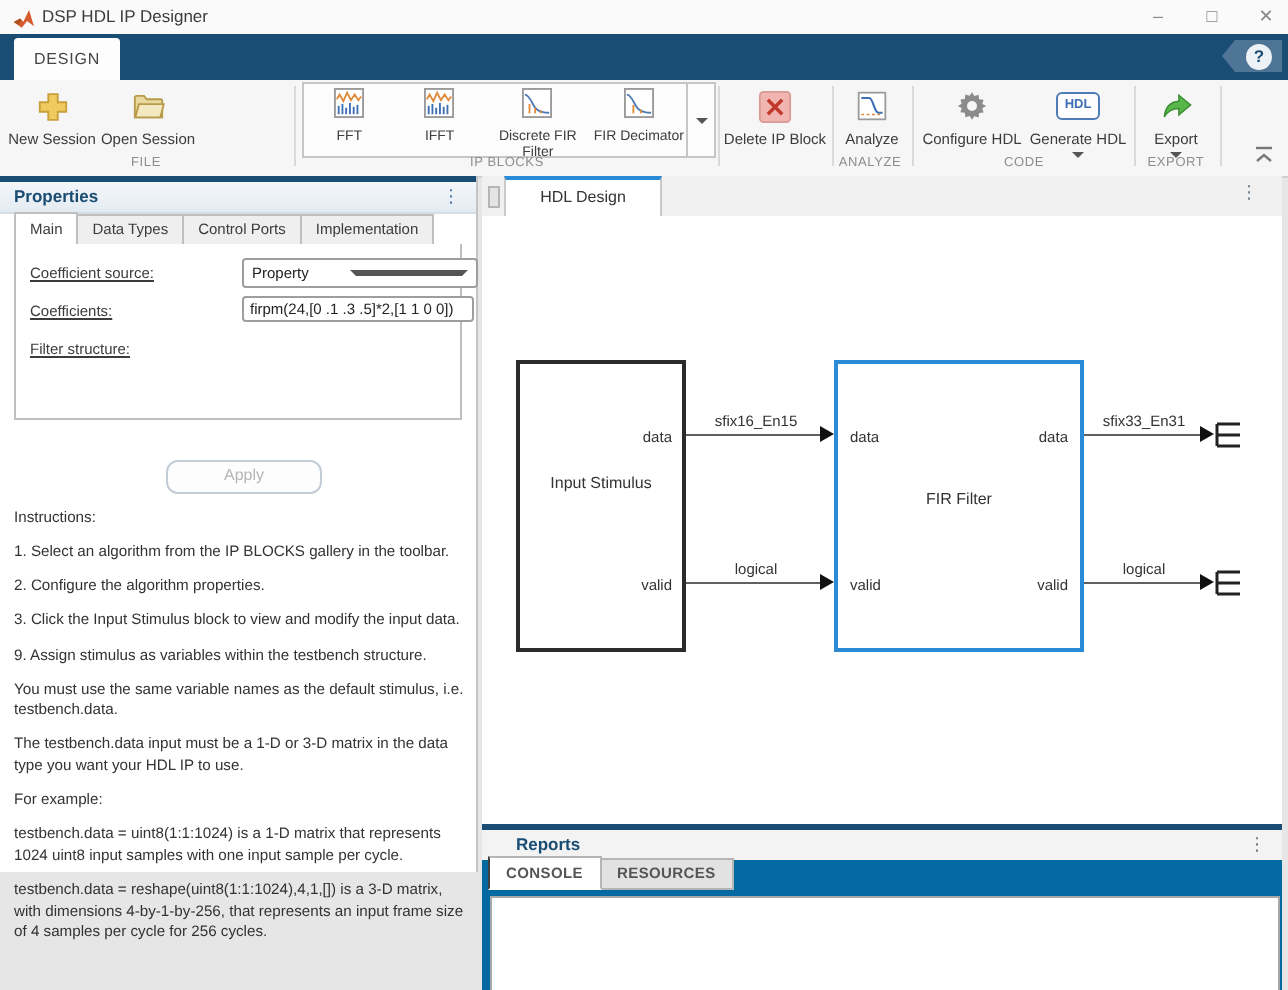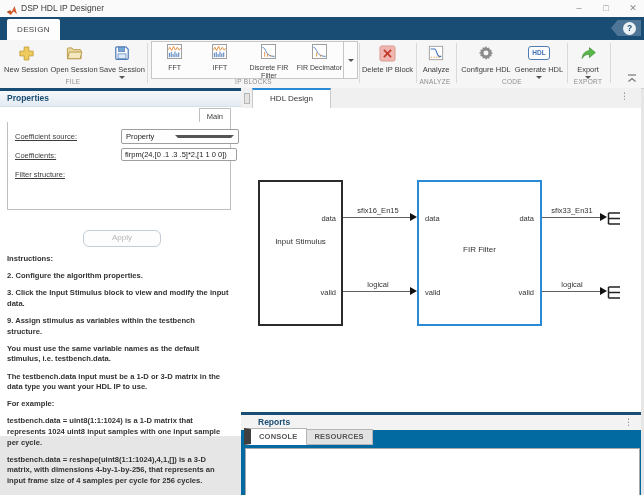--- a/index.html
+++ b/index.html
@@ -41,47 +41,47 @@
            border:1px solid #c6c6c6;display:flex;}
   .gcell{width:47px;display:flex;flex-direction:column;align-items:center;padding-top:2px;cursor:default;}
   .glabel{font-size:7px;color:#3c3c3c;text-align:center;line-height:1.15;margin-top:1px;}
   .garrow{width:13px;border-left:1px solid #c6c6c6;display:flex;align-items:center;justify-content:center;}
   .hdl-badge{border:1px solid #4f7cb5;border-radius:3px;color:#3f6fb5;font-size:6.5px;font-weight:bold;
              padding:3px 3px;line-height:1;background:#fdfdfd;}
   .collapse{position:absolute;left:627px;top:29px;cursor:default;}
 
   
   .props{position:absolute;left:0;top:88px;width:238px;height:348px;background:#fff;
-         border-right:1px solid #c4c4c4;padding-left:20px;}
+         border-right:1px solid #c4c4c4;}
   .panel-topline{position:absolute;left:0;top:0;width:100%;height:3px;background:#1a4d73;}
   .panel-header{position:absolute;left:0;top:3px;width:100%;height:15px;
                 background:linear-gradient(#f4f7fa,#e3ebf2);border-bottom:1px solid #d6dee6;}
   .panel-title{position:absolute;left:7px;top:2px;font-size:8.5px;font-weight:bold;color:#1a4d73;}
   .ellipsis{position:absolute;top:2px;font-size:9px;color:#4a76a8;cursor:default;}
-  .ptabs{position:absolute;left:7px;top:20px;width:224px;height:15px;display:flex;align-items:flex-end;flex-direction:column;}
+  .ptabs{position:absolute;left:7px;top:20px;width:224px;height:15px;display:flex;align-items:flex-end;}
   .ptab{height:14px;line-height:14px;padding:0 7px;font-size:7.5px;color:#3c3c3c;background:#efefef;
         border:1px solid #bfbfbf;border-left:none;cursor:default;}
   .ptab:first-child{border-left:1px solid #bfbfbf;}
   .ptab.active{background:#fff;height:15px;line-height:15px;border-bottom:1px solid #fff;}
   .ptab-fill{flex:1;border-bottom:1px solid #bfbfbf;height:14px;}
   .pbody{position:absolute;left:7px;top:34px;width:222px;height:87px;border:1px solid #bfbfbf;
          border-top:none;background:#fff;}
   .frow{position:absolute;left:0;width:100%;height:14px;}
   .flabel{position:absolute;left:7px;top:3px;font-size:7.5px;color:#3c3c3c;text-decoration:underline;}
   .fctrl{position:absolute;left:100px;top:0;width:116px;height:13px;border:1px solid #9e9e9e;
          border-radius:2px;background:#fff;font-size:7.5px;color:#222;margin-left:13px;}
   .fselect{display:flex;align-items:center;cursor:default;}
   .fselect span{padding-left:4px;flex:1;}
   .fselect .caret{margin:0 4px 0 0;border-top-width:3px;}
   input.ftext{padding:0 3px;font-family:"Liberation Sans",sans-serif;outline:none;box-sizing:border-box;}
   .apply-btn{position:absolute;left:83px;top:142px;width:76px;height:15px;border:1px solid #c4cdd6;
              border-radius:6px;background:#fdfdfd;color:#b5b5b5;font-size:8px;text-align:center;
              line-height:14px;cursor:default;}
   .instructions{position:absolute;left:7px;top:166px;width:225px;font-size:7.6px;color:#333;
-                line-height:1.4;font-weight:bold;}
+                line-height:1.4;}
   .instructions p{margin:0 0 6.5px 0;}
 
   
   .canvas{position:absolute;left:241px;top:88px;width:400px;height:407px;background:#fff;}
   .ctabbar{position:absolute;left:0;top:0;width:100%;height:20px;background:#f0f0f0;
            border-bottom:1px solid #d5d5d5;}
   .grip{position:absolute;left:3px;top:5px;width:4px;height:9px;border:1px solid #b5b5b5;
         background:#e4e4e4;cursor:default;}
   .ctab{position:absolute;left:11px;top:0;width:77px;height:19px;background:#fff;
         border-top:2px solid #2a8ad6;border-left:1px solid #c9c9c9;border-right:1px solid #c9c9c9;
@@ -95,21 +95,21 @@
   .wire{position:absolute;height:1px;background:#606060;}
   .wlabel{position:absolute;font-size:7.5px;color:#333;transform:translateX(-50%);white-space:nowrap;}
   .arrowhead{position:absolute;width:0;height:0;border-top:4px solid transparent;
              border-bottom:4px solid transparent;border-left:7px solid #111;}
 
   
   .reports{position:absolute;left:0;top:324px;width:100%;height:95px;background:#0369a1;}
   .rtabs{position:absolute;left:3px;top:18px;height:15px;display:flex;align-items:flex-end;}
   .rtab{height:14px;line-height:14px;padding:0 8px;font-size:7.5px;font-weight:bold;color:#555;
         background:#e2e2e2;border:1px solid #b5b5b5;border-left:none;letter-spacing:.2px;cursor:default;}
-  .rtab:first-child{border-left:7px solid #404040;}
+  .rtab:first-child{border-left:1px solid #404040;}
   .rtab.active{background:#fff;border-bottom:1px solid #fff;height:15px;line-height:15px;}
   .console-box{position:absolute;left:4px;top:36px;width:393px;height:46px;background:#fff;
                border:1px solid #a8a8a8;font-size:7.5px;color:#333;overflow:hidden;}
 </style>
 </head>
 <body>
 
 <div class="app">
 
   <div class="titlebar">
@@ -142,31 +142,20 @@
       <span class="rlabel">New Session</span>
     </div>
     <div class="rbtn" style="left:51px;width:46px;">
       <span class="ricon">
         <svg width="17" height="17" viewBox="0 0 18 18">
             <path d="M1.5 14.5V4c0-.5.4-.9.9-.9h4l1.4 1.8h7.3c.5 0 .9.4.9.9v8.7z" fill="#e9d9a0" stroke="#b89b4a"></path>
             <path d="M3.6 7.5h13.2L15 14.5H1.8z" fill="#f3e8c0" stroke="#b89b4a"></path>
           </svg>
       </span>
       <span class="rlabel">Open Session</span>
-    </div>
-    <div class="rbtn" style="left:99px;width:46px;">
-      <span class="ricon">
-        <svg width="16" height="16" viewBox="0 0 18 18">
-            <path d="M2 3.2c0-.6.5-1.1 1.1-1.1h10.2L16 4.8V15c0 .6-.5 1.1-1.1 1.1H3.1c-.6 0-1.1-.5-1.1-1.1z" fill="#fff" stroke="#4f7cb5" stroke-width="1.4"></path>
-            <rect x="5" y="2.6" width="7" height="4.8" fill="#7ba7d7" stroke="#4f7cb5" stroke-width=".8"></rect>
-            <rect x="4.5" y="10" width="9" height="5.4" fill="#dce9f7" stroke="#4f7cb5" stroke-width=".8"></rect>
-          </svg>
-      </span>
-      <span class="rlabel">Save Session</span>
-      <span class="caret"></span>
     </div>
     <div class="seclabel" style="left:0;width:146px;">FILE</div>
     <div class="tdivider" style="left:147px;"></div>
 
     <div class="gallery">
       <div class="gcell">
         <span>
           <svg width="15" height="15" viewBox="0 0 16 16">
               <rect x=".5" y=".5" width="15" height="15" fill="#fff" stroke="#9a9a9a"></rect>
               <polyline points="1.5,6 3,3.5 5,7 7,2.5 9,6.5 11,3.5 13,6.5 14.5,4.5" fill="none" stroke="#e08b3a" stroke-width="1"></polyline>
@@ -325,20 +314,21 @@
       </div>
       <div class="frow" style="top:45px;">
         <span class="flabel">Filter structure:</span>
       </div>
     </div>
 
     <div class="apply-btn">Apply</div>
 
     <div class="instructions">
       <p>Instructions:</p>
+      <p>1. Select an algorithm from the IP BLOCKS gallery in the toolbar.</p>
       <p>2. Configure the algorithm properties.</p>
       <p>3. Click the Input Stimulus block to view and modify the input data.</p>
       <p>9. Assign stimulus as variables within the testbench structure.</p>
       <p>You must use the same variable names as the default stimulus, i.e. testbench.data.</p>
       <p>The testbench.data input must be a 1-D or 3-D matrix in the data type you want your HDL IP to use.</p>
       <p>For example:</p>
       <p>testbench.data = uint8(1:1:1024) is a 1-D matrix that represents 1024 uint8 input samples with one input sample per cycle.</p>
       <p>testbench.data = reshape(uint8(1:1:1024),4,1,[]) is a 3-D matrix, with dimensions 4-by-1-by-256, that represents an input frame size of 4 samples per cycle for 256 cycles.</p>
     </div>
   </div>

